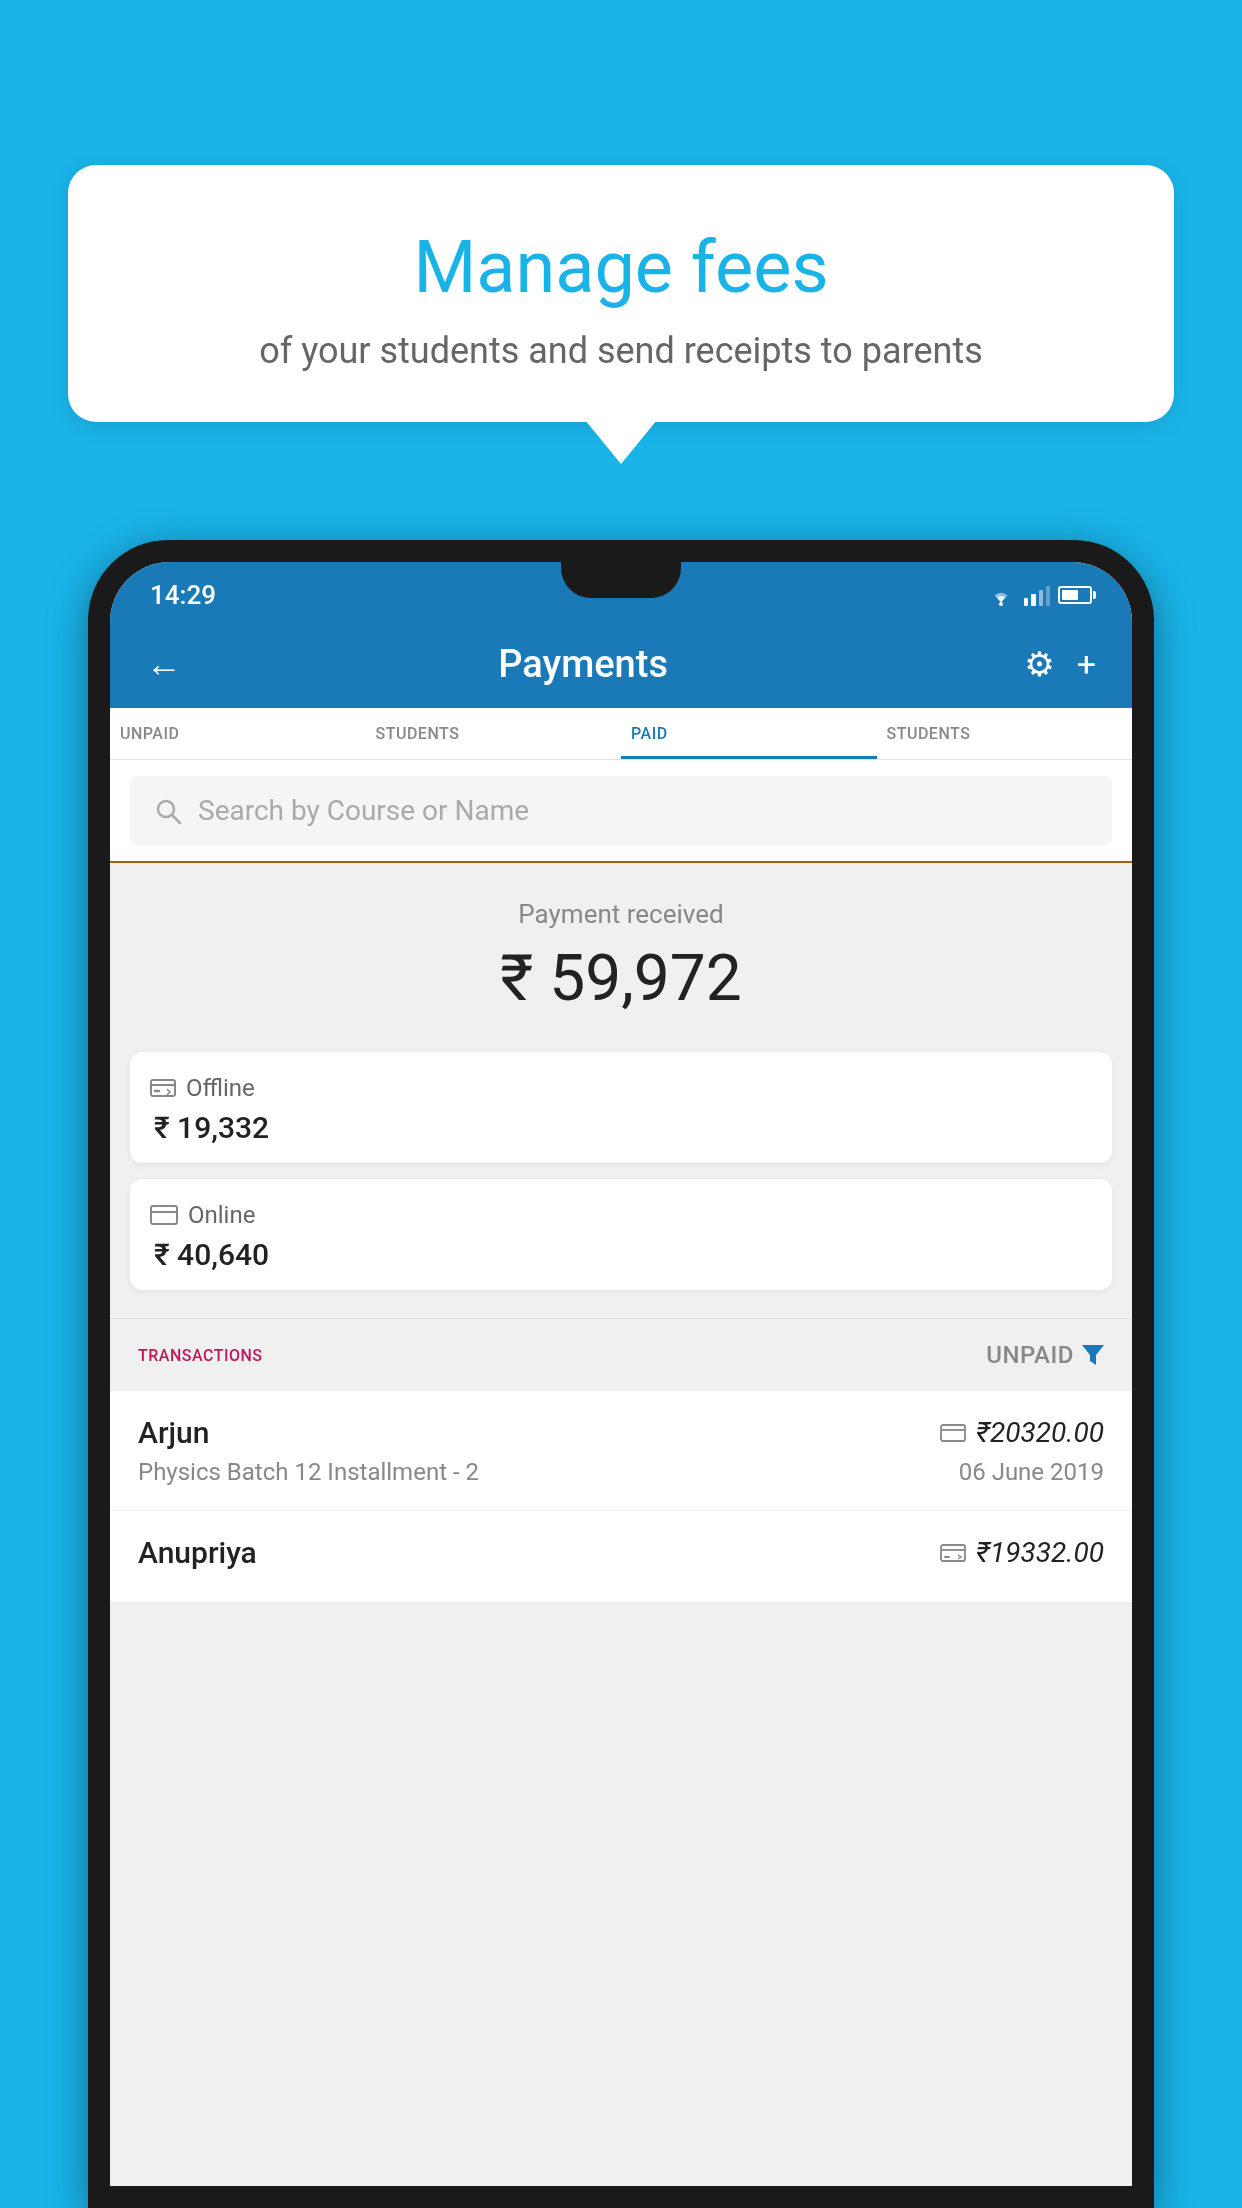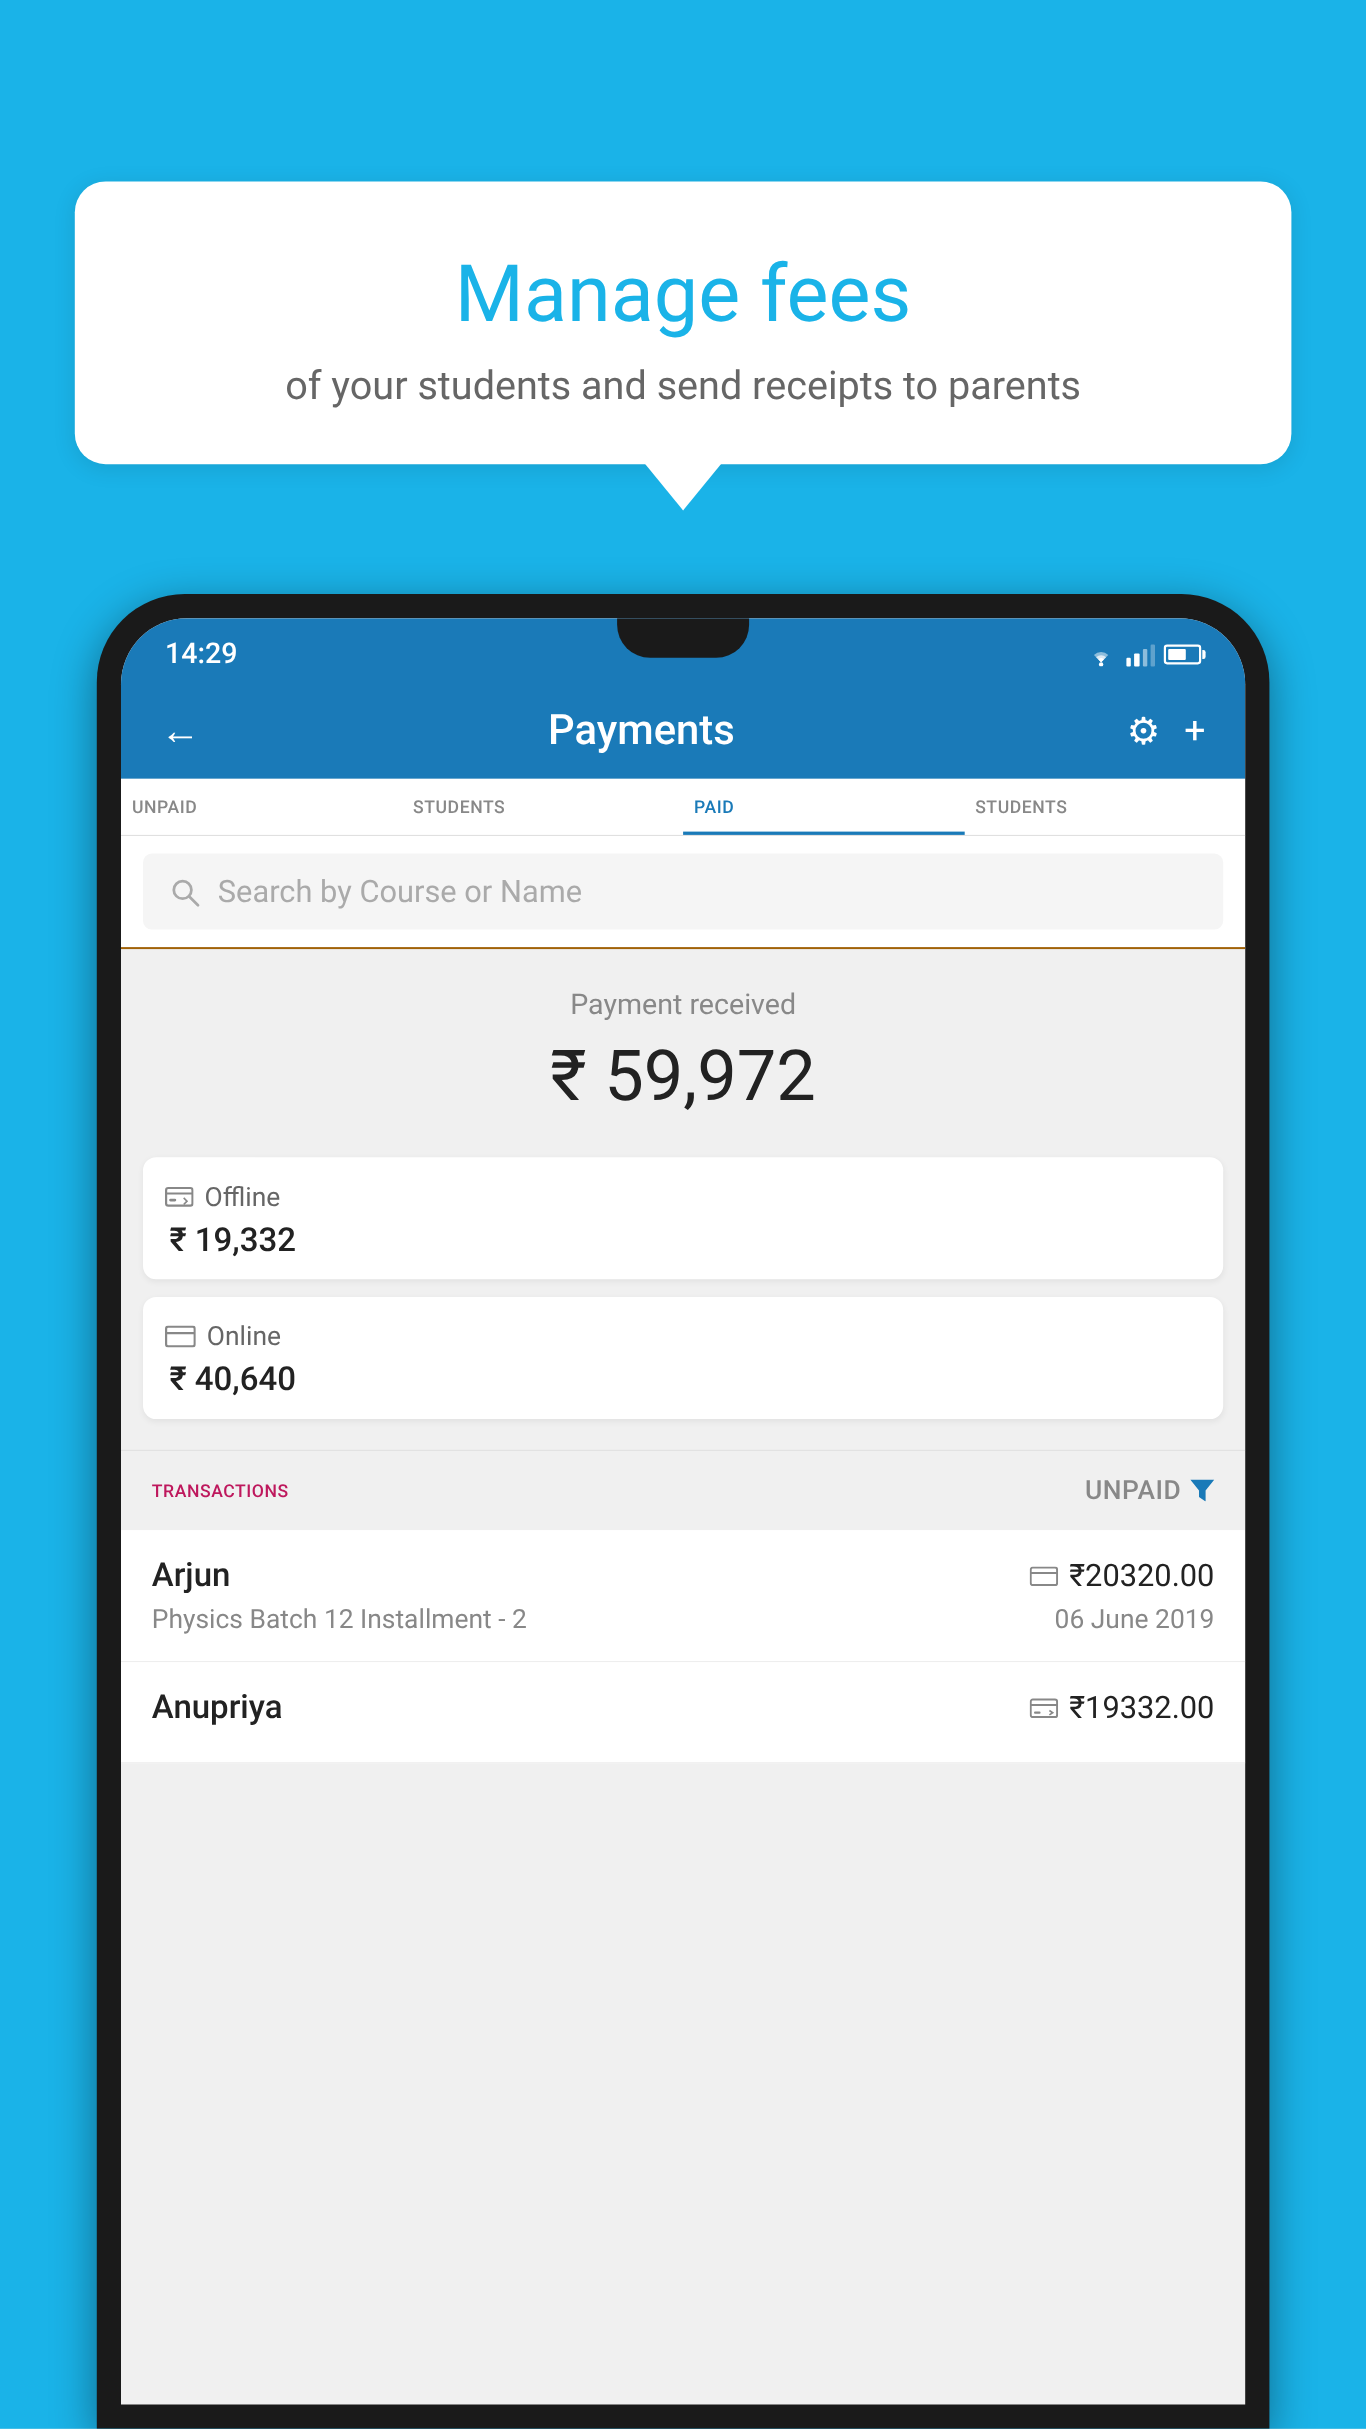--- a/index.html
+++ b/index.html
@@ -343,20 +343,21 @@
     .transaction-name {
       font-size: 30px;
       color: #222;
       font-weight: 500;
     }
 
     .transaction-amount-wrap {
       display: flex;
       align-items: center;
       gap: 10px;
+      font-style: italic;
     }
 
     .transaction-amount {
       font-size: 28px;
       color: #222;
       font-weight: 400;
     }
 
     .transaction-detail {
       display: flex;

